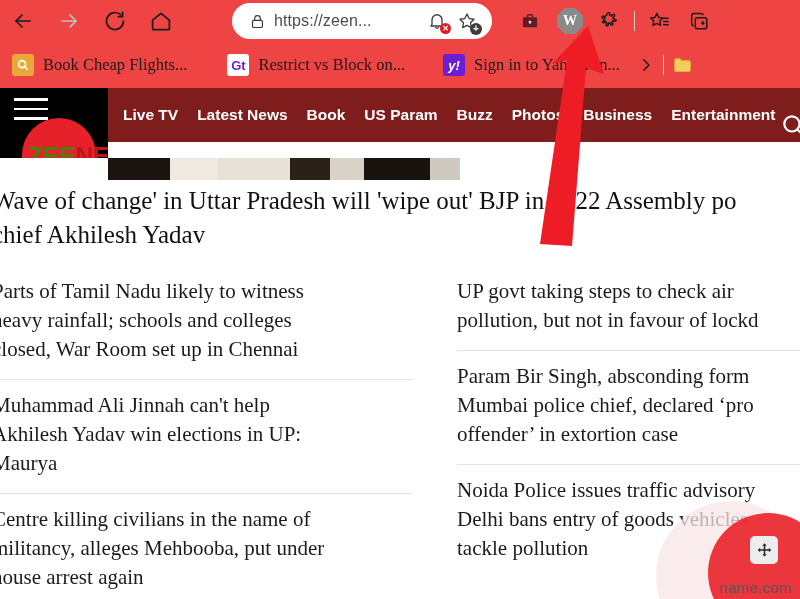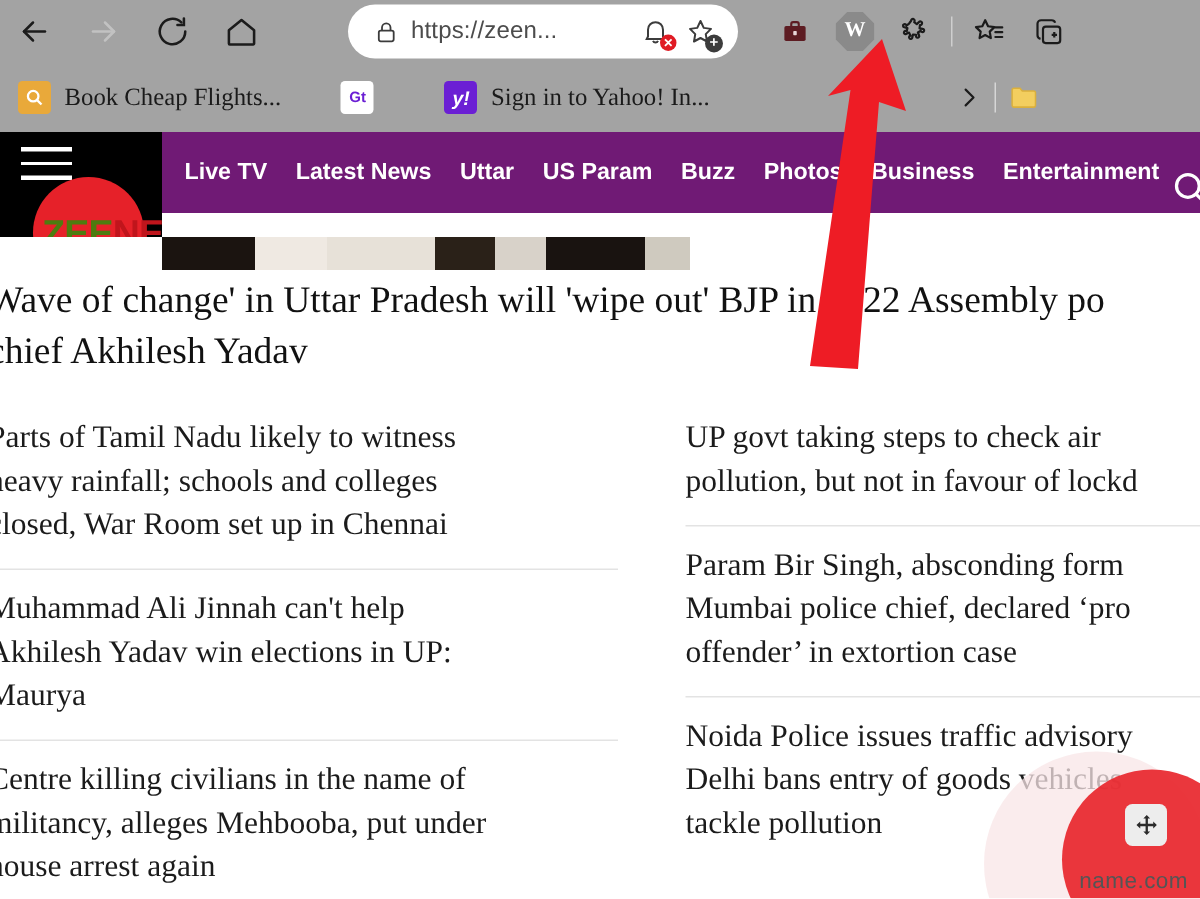--- a/index.html
+++ b/index.html
@@ -7,21 +7,21 @@
     width: 800px; height: 599px;
     overflow: hidden;
     font-family: "Liberation Sans", sans-serif;
     background: #ffffff;
   }
   #screen { position: relative; width: 800px; height: 599px; overflow: hidden; background:#fff; }
 
   
   .browser-chrome {
     position: absolute; left:0; top:0; width:800px; height:88px;
-    background:#a3a3a3;
+    background:#ef4444;
   }
   .toolbar-row {
     position:absolute; left:0; top:0; width:800px; height:42px;
     display:flex; align-items:center;
   }
   .nav-btn {
     width:46px; height:42px; display:flex; align-items:center; justify-content:center;
   }
   .nav-btn svg { display:block; }
 
@@ -78,21 +78,21 @@
     background:#e62129;
   }
   .logo-text {
     position:absolute; left:28px; top:54px; font-size:25px; font-weight:800;
     letter-spacing:-0.5px; font-family:"Liberation Sans", sans-serif; white-space:nowrap;
   }
   .logo-zee { color:#4d7c0f; }
   .logo-news { color:#c0151c; }
 
   .navbar {
-    position:absolute; left:108px; top:0; width:692px; height:54px; background:#701a75;
+    position:absolute; left:108px; top:0; width:692px; height:54px; background:#7f1d1d;
     display:flex; align-items:center;
   }
   .nav-item {
     color:#fff; font-size:15.5px; font-weight:700; white-space:nowrap;
     margin-right:19px; font-family:"Liberation Sans", sans-serif;
   }
   .nav-item:first-child { margin-left:15px; }
   .nav-search { position:absolute; right:-6px; top:24px; }
 
   .photostrip { position:absolute; left:0; top:70px; width:800px; height:22px; overflow:hidden; background:#fff; }
@@ -230,21 +230,22 @@
       <div class="bm">
         <span class="bm-ico" style="background:#e9a93a;">
           <svg width="14" height="14" viewBox="0 0 24 24" fill="none" stroke="#fff" stroke-width="2.6">
               <circle cx="10.5" cy="10.5" r="6"></circle>
               <path d="M15 15l5 5"></path>
             </svg>
         </span>
         <span class="bm-label">Book Cheap Flights...</span>
       </div>
       <div class="bm" style="margin-left:28px;">
-        <span class="bm-ico" style="background:#ffffff;color:#6b1fd4;font-size:10px;font-family:'Liberation Sans',sans-serif;">Gt</span>
+        <span class="bm-ico" style="background:#ffffff;color:#6b1fd4;font-size:13px;font-family:'Liberation Sans',sans-serif;">Gt</span>
+        <span class="bm-label">Restrict vs Block on...</span>
       </div>
       <div class="bm" style="margin-left:26px;">
         <span class="bm-ico" style="background:#6b1fd4;font-size:13px;font-style:italic;">y!</span>
         <span class="bm-label">Sign in to Yahoo! In...</span>
       </div>
 
       <div class="bm-right">
         <span style="width:34px;display:flex;align-items:center;justify-content:center;">
           <svg width="18" height="18" viewBox="0 0 24 24" fill="none" stroke="#1b1b1b" stroke-width="1.9" stroke-linecap="round" stroke-linejoin="round">
               <path d="M9 5l7 7-7 7"></path>
@@ -271,21 +272,21 @@
           </div>
         <div class="logo-circle"></div>
         <div class="logo-text">
           <span class="logo-zee">ZEE</span><span class="logo-news">NEWS</span>
         </div>
       </div>
 
       <div class="navbar">
         <span class="nav-item">Live TV</span>
         <span class="nav-item">Latest News</span>
-        <span class="nav-item">Uttar</span>
+        <span class="nav-item">Book</span>
         <span class="nav-item">US Param</span>
         <span class="nav-item">Buzz</span>
         <span class="nav-item">Photos</span>
         <span class="nav-item">Business</span>
         <span class="nav-item">Entertainment</span>
         <span class="nav-search">
           <svg width="26" height="26" viewBox="0 0 24 24" fill="none" stroke="#ffffff" stroke-width="2">
               <circle cx="11" cy="11" r="7"></circle>
               <path d="M16.2 16.2L21 21"></path>
             </svg>

